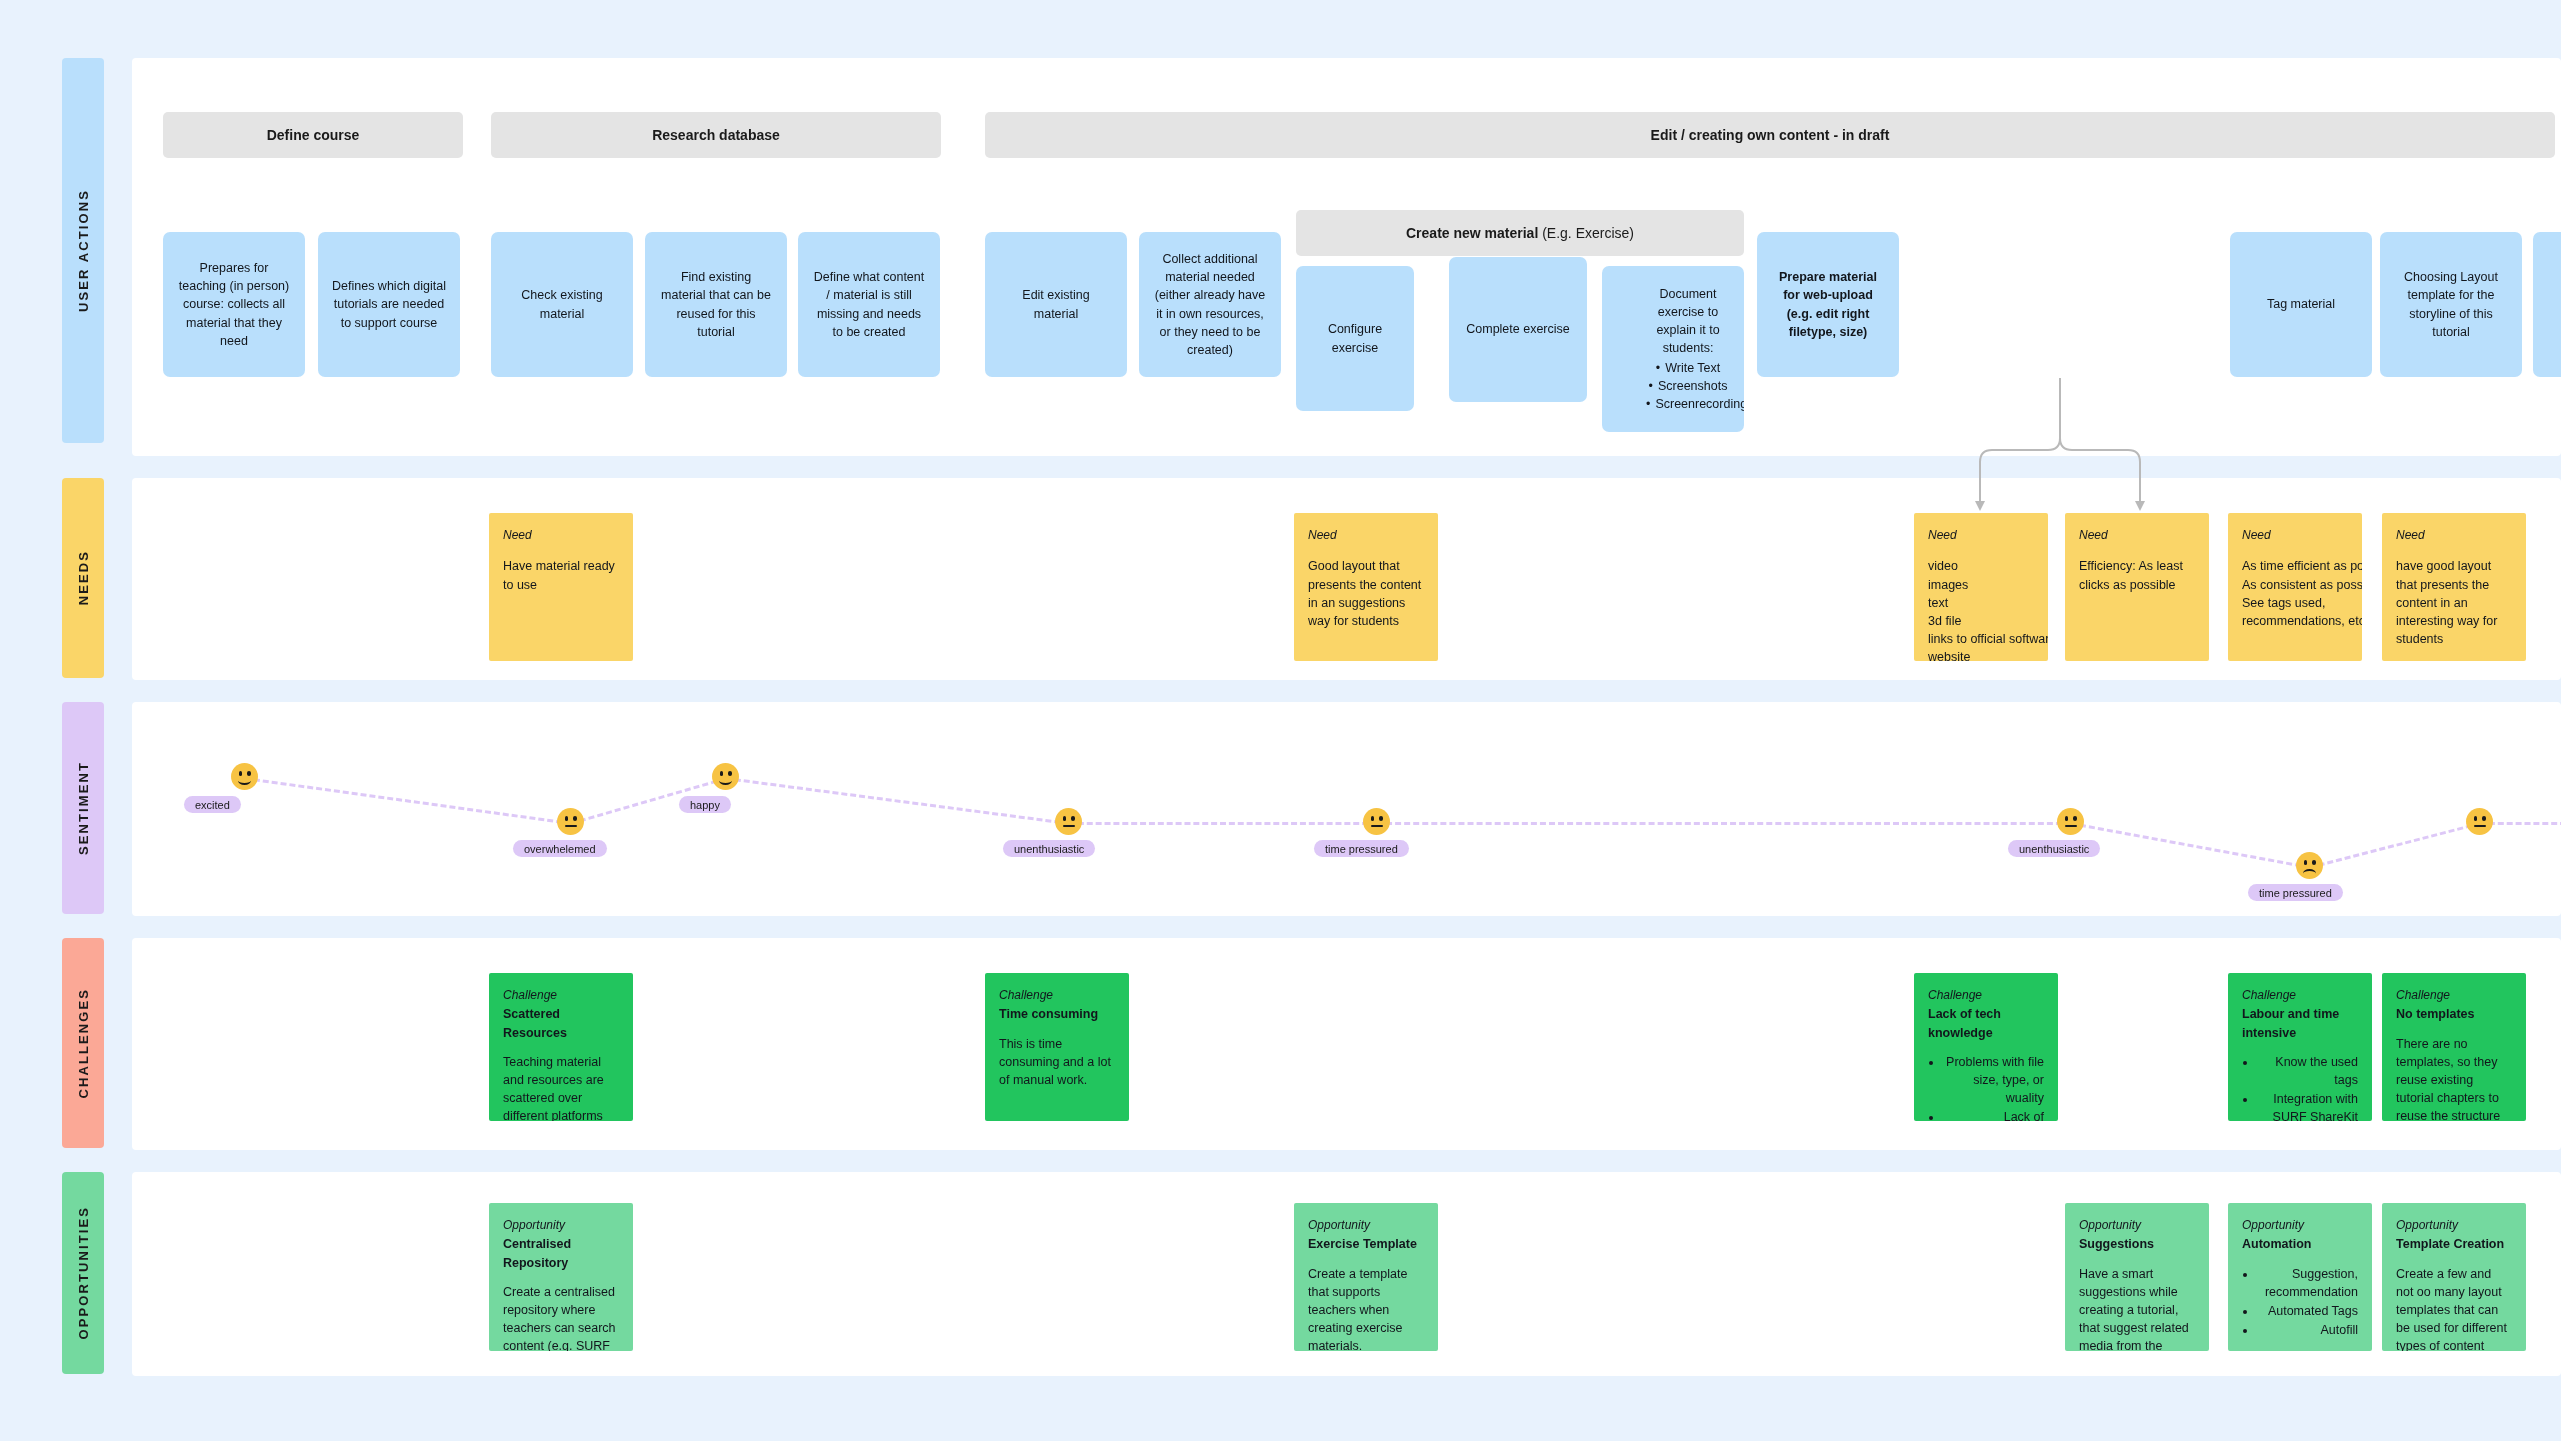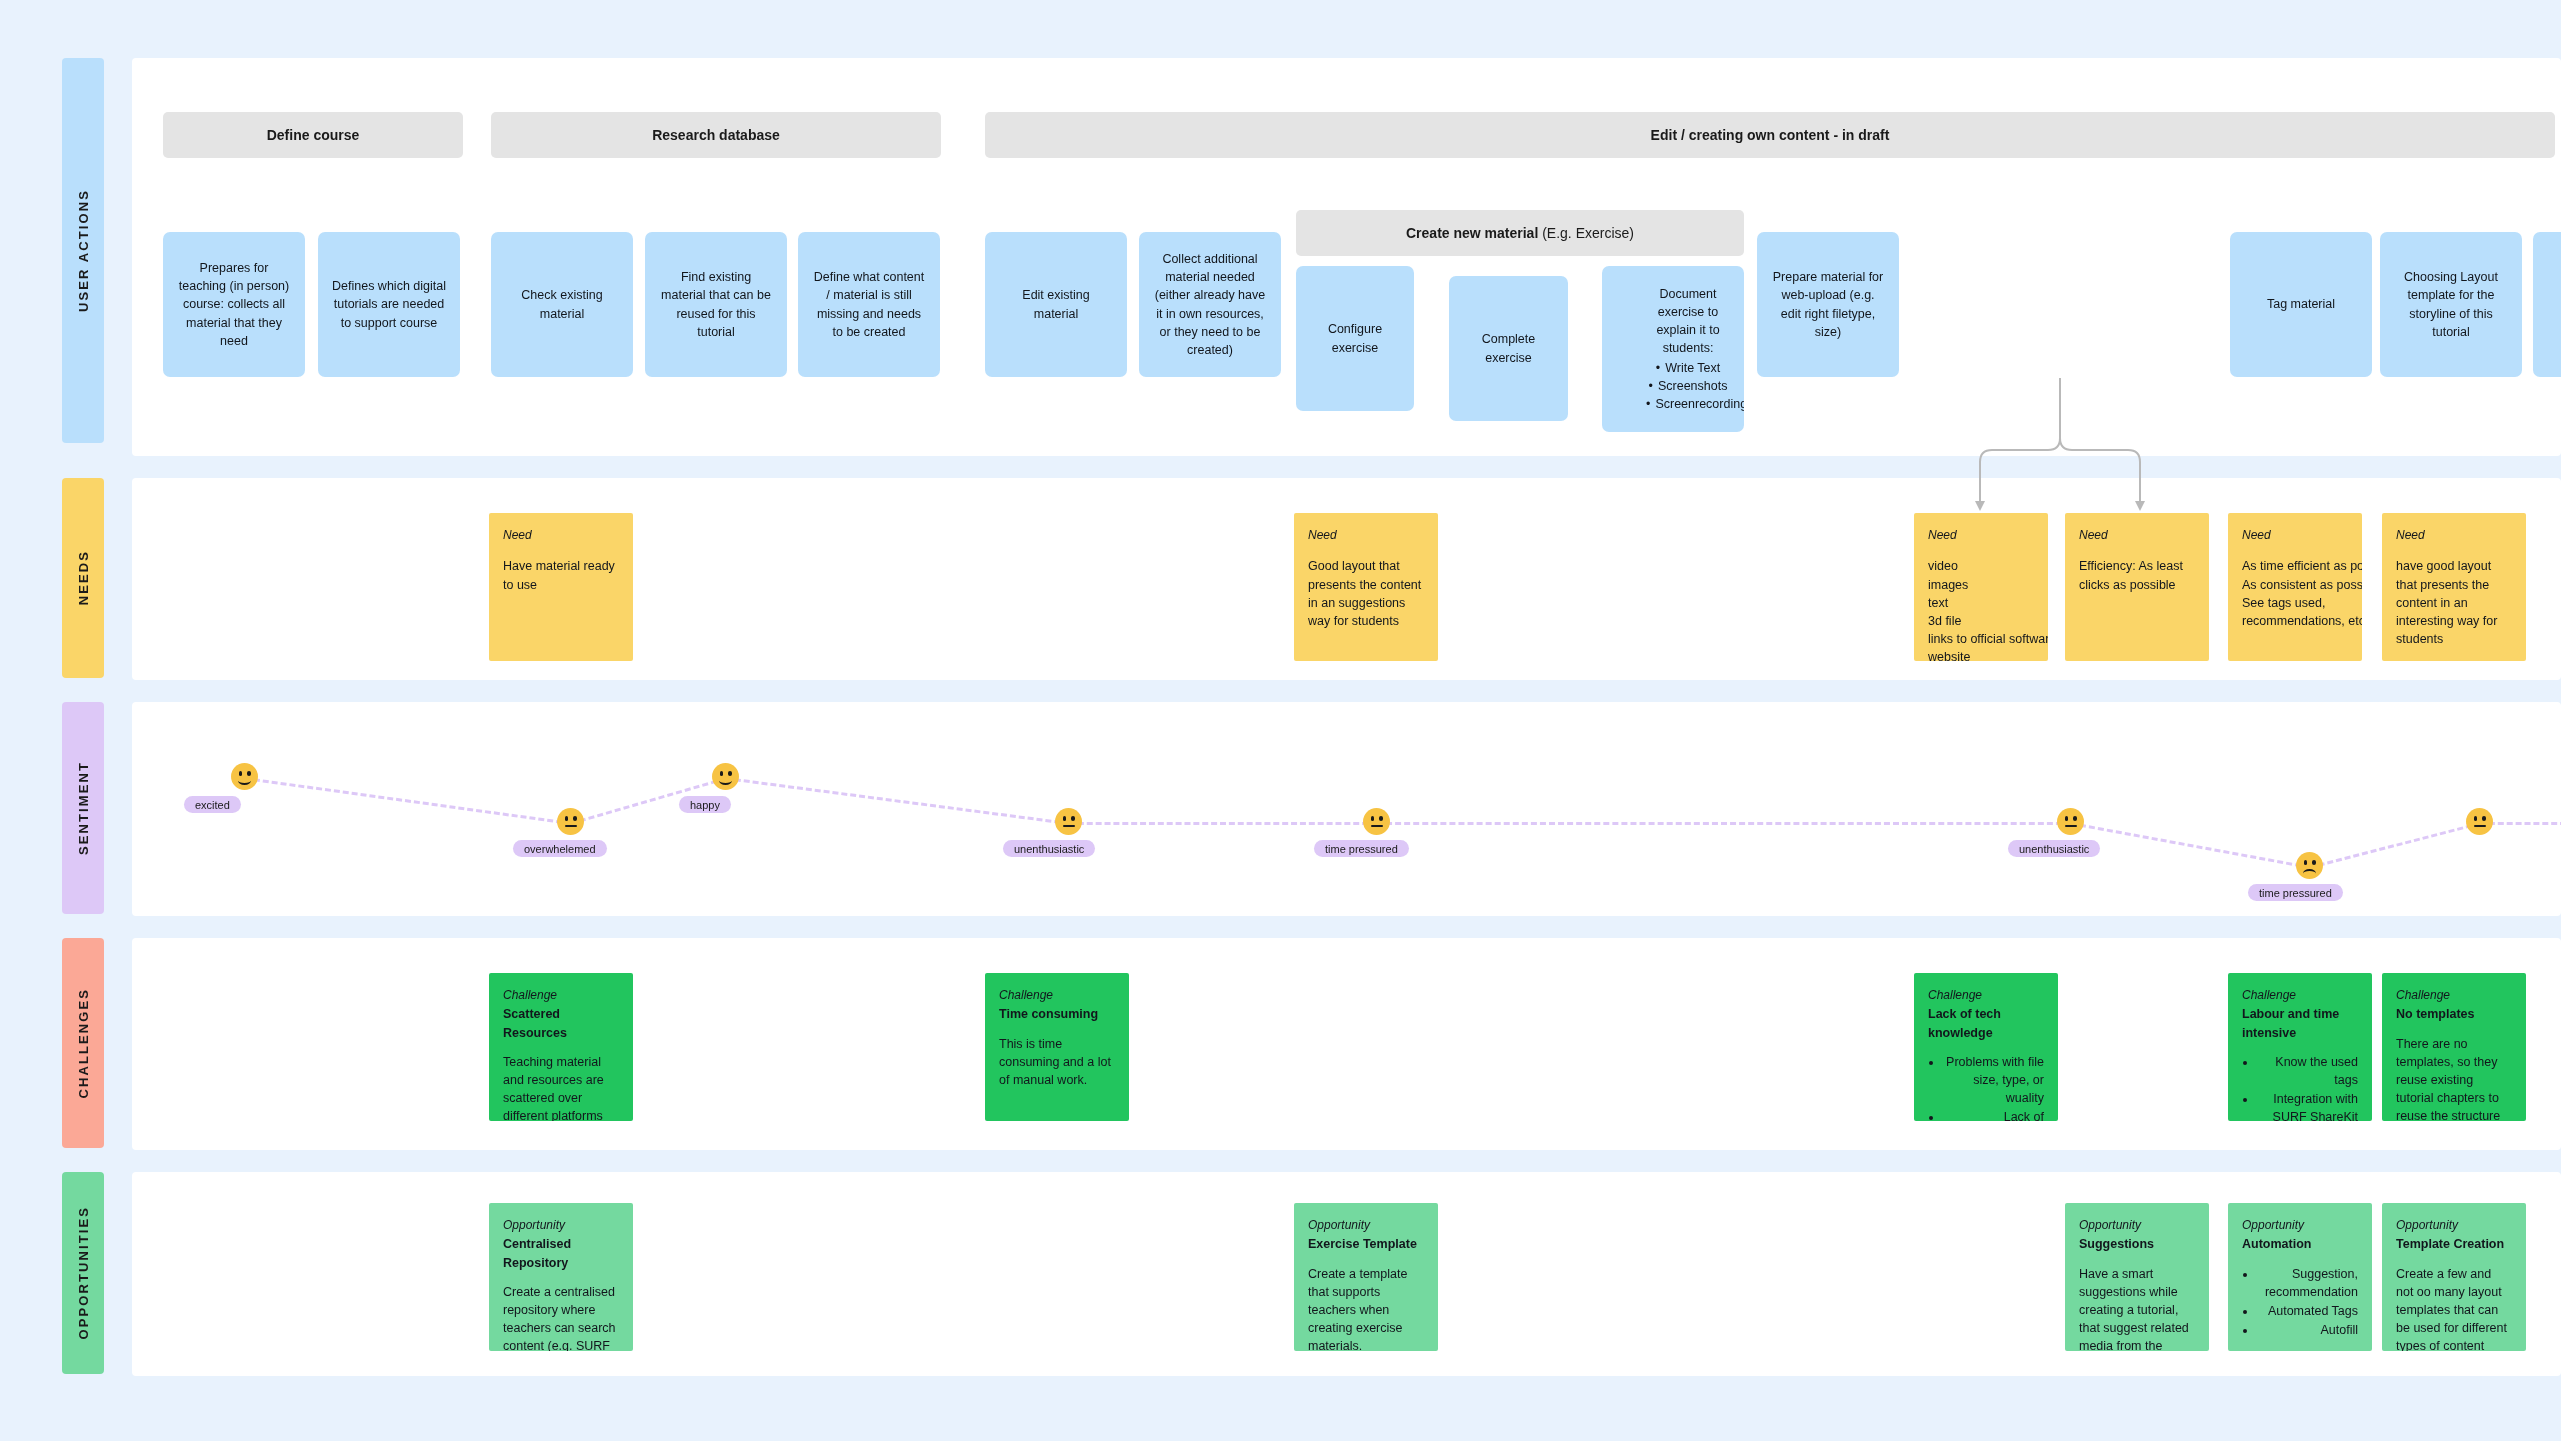--- a/index.html
+++ b/index.html
@@ -249,38 +249,38 @@
       <div class="body">
         <div style="white-space: pre-line;">Collect additional material needed
 (either already have it in own resources, or they need to be created)</div>
       </div>
     </div>
     <div class="card card-action" style="left: 1296px; top: 266px; width: 118px; height: 145px;">
       <div class="body">
         <div style="white-space: pre-line;">Configure exercise</div>
       </div>
     </div>
-    <div class="card card-action" style="left: 1449px; top: 276px; width: 119px; height: 145px;">
+    <div class="card card-action" style="left: 1449px; top: 257px; width: 138px; height: 145px;">
       <div class="body">
         <div style="white-space: pre-line;">Complete exercise</div>
       </div>
     </div>
     <div class="card card-action" style="left: 1602px; top: 266px; width: 142px; height: 166px; padding-left: 44px;">
       <div class="body">
         <div style="white-space: pre-line;">Document exercise to explain it to students:</div>
         <ul>
           <li>Write Text</li>
           <li>Screenshots</li>
           <li>Screenrecordings</li>
         </ul>
       </div>
     </div>
     <div class="card card-action" style="left: 1757px; top: 232px; width: 142px; height: 145px;">
       <div class="body">
-        <div style="white-space: pre-line;">Prepare material for web-upload (e.g. edit right filetype, size)</div>
+        <div style="white-space: pre-line; font-weight: bold;">Prepare material for web-upload (e.g. edit right filetype, size)</div>
       </div>
     </div>
     <div class="card card-action" style="left: 2230px; top: 232px; width: 142px; height: 145px;">
       <div class="body">
         <div style="white-space: pre-line;">Tag material</div>
       </div>
     </div>
     <div class="card card-action" style="left: 2380px; top: 232px; width: 142px; height: 145px;">
       <div class="body">
         <div style="white-space: pre-line;">Choosing Layout template for the storyline of this tutorial</div>

